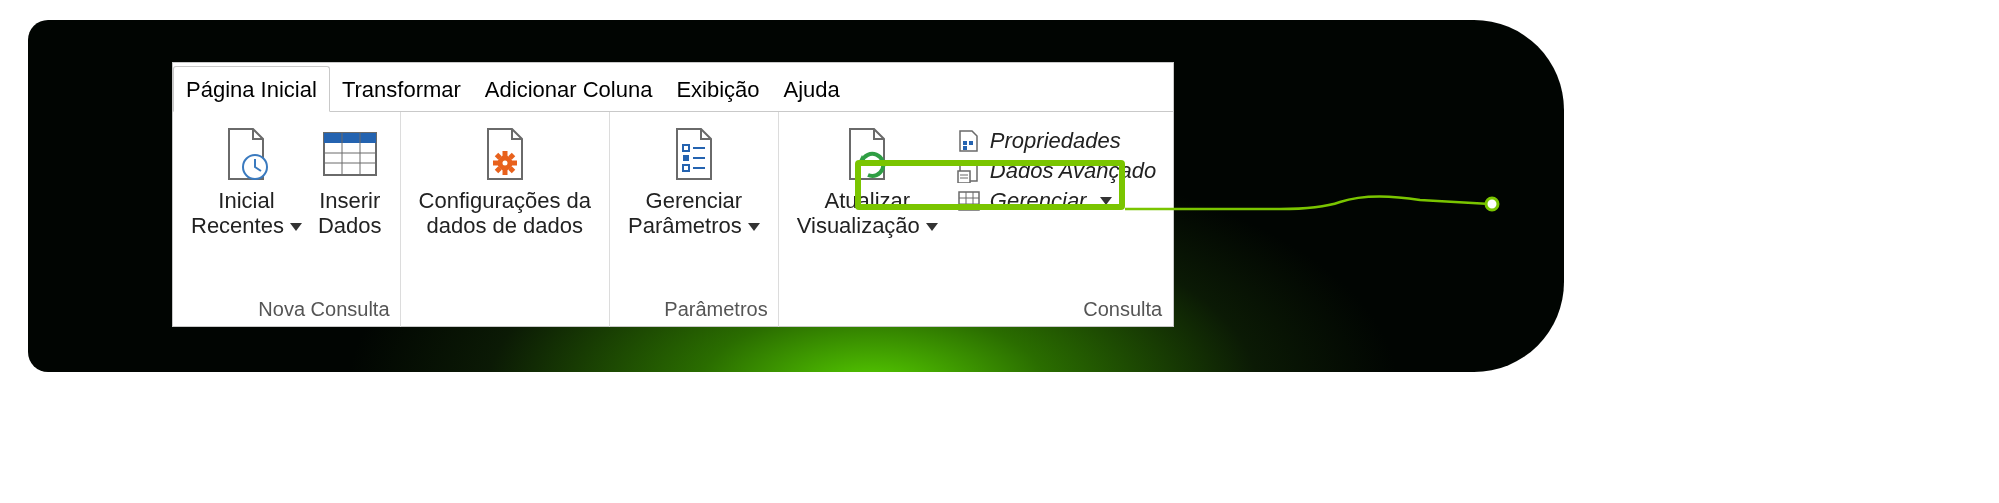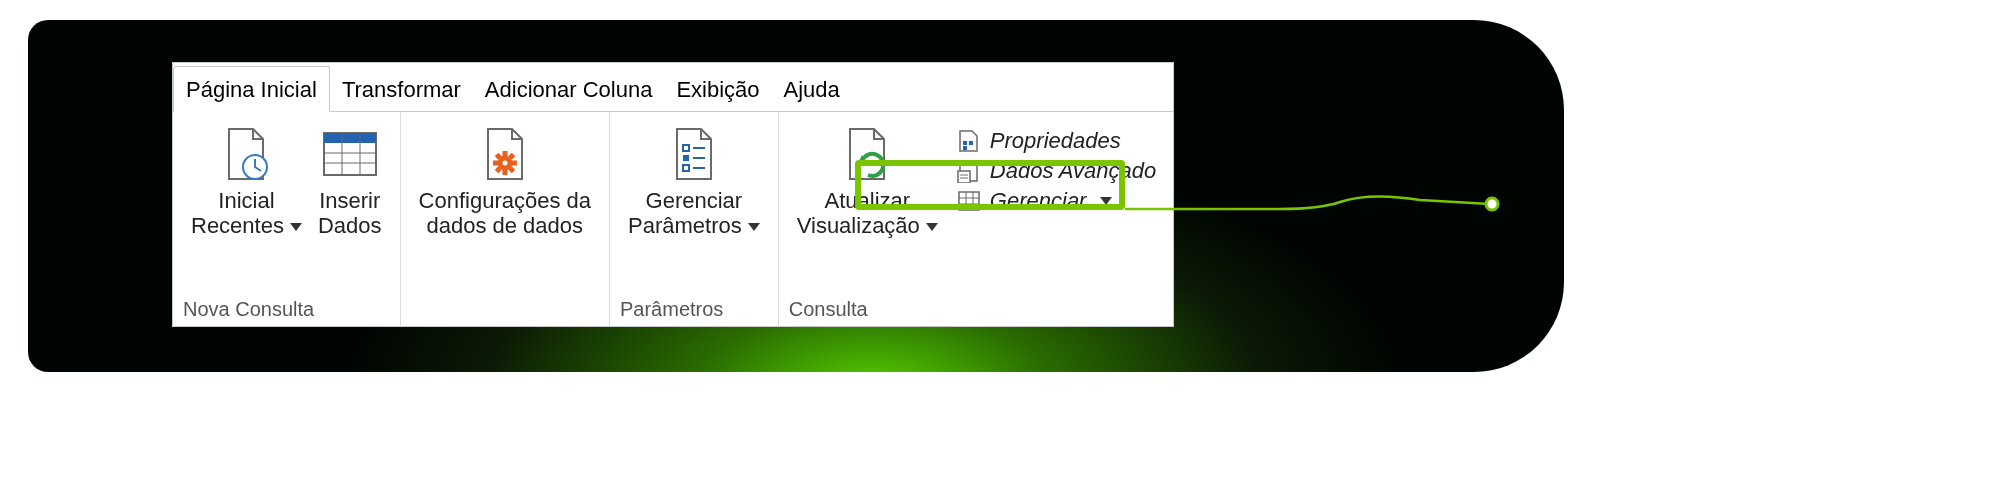--- a/index.html
+++ b/index.html
@@ -30,21 +30,21 @@
     border-top-left-radius:3px;border-top-right-radius:3px;
   }
   .groups{
     display:flex;height:calc(100% - 48px);
   }
   .group{
     display:flex;flex-direction:column;border-right:1px solid #dcdcdc;padding:8px 10px 4px;
   }
   .group-buttons{flex:1;display:flex;align-items:flex-start;}
   .group-label{
-    text-align:left;font-size:20px;color:#555;padding:4px 0 2px;white-space:nowrap;
+    text-align:right;font-size:20px;color:#555;padding:4px 0 2px;white-space:nowrap;
   }
   .rbtn{
     display:flex;flex-direction:column;align-items:center;justify-content:flex-start;
     padding:4px 8px;cursor:pointer;white-space:nowrap;text-align:center;
   }
   .rbtn .icon-box{width:56px;height:60px;display:flex;align-items:center;justify-content:center;}
   .rbtn .lbl{line-height:1.15;margin-top:4px;}
   .caret{margin-left:6px;display:inline-block;vertical-align:middle;border-left:6px solid transparent;border-right:6px solid transparent;border-top:8px solid #333;}
   .small-list{
     display:flex;flex-direction:column;padding-left:4px;font-style:italic;

